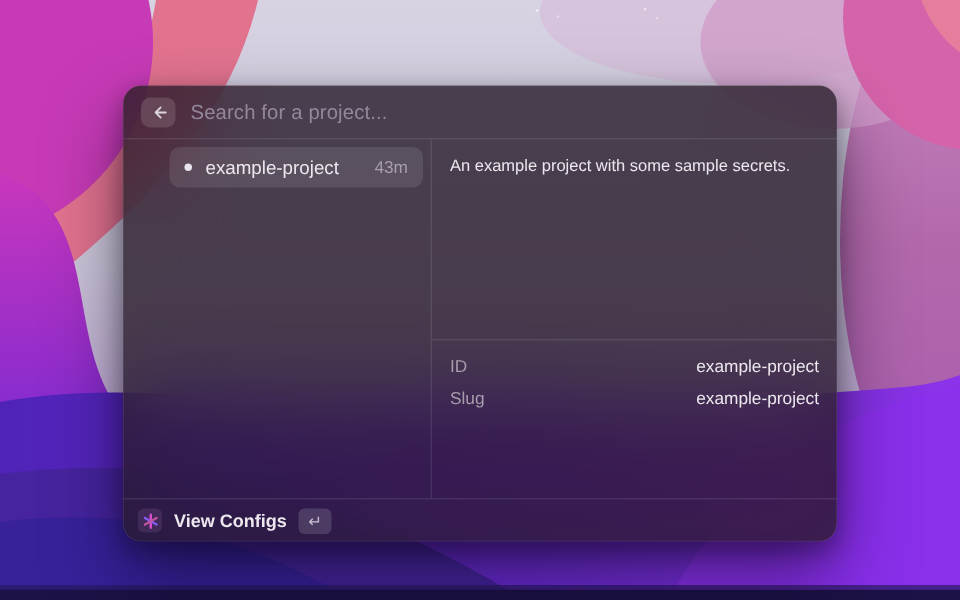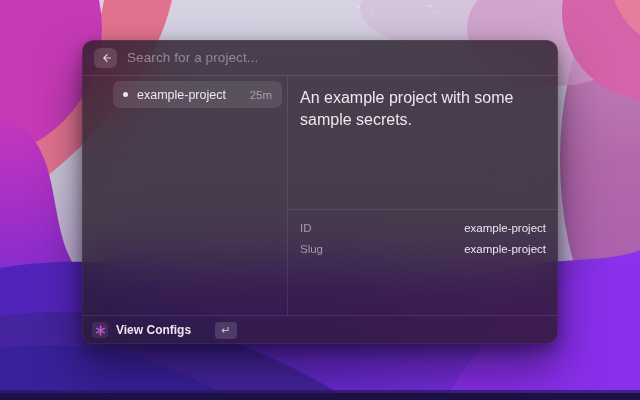--- a/index.html
+++ b/index.html
@@ -4,21 +4,21 @@
 <style>
   * { margin:0; padding:0; box-sizing:border-box; }
   html,body { width:640px; height:400px; overflow:hidden; }
   body { font-family:"Liberation Sans","DejaVu Sans",sans-serif; position:relative; background:#8a5cc0; }
 
   .stage { position:absolute; inset:0; }
   .wallpaper { position:absolute; inset:0; display:block; }
 
   
   .window {
-    position:absolute; left:82px; top:40px; width:476px; height:304px;
+    position:absolute; left:82px; top:57px; width:476px; height:304px;
     border-radius:12px;
     background:rgba(38,26,39,0.80);
     backdrop-filter: blur(26px) saturate(150%);
     -webkit-backdrop-filter: blur(26px) saturate(150%);
     box-shadow: 0 24px 48px rgba(8,4,20,0.50), 0 6px 16px rgba(8,4,20,0.35),
                 inset 0 0 0 0.5px rgba(255,255,255,0.10);
     display:flex; flex-direction:column; overflow:hidden;
     color:#ece8ee;
   }
 
@@ -50,42 +50,42 @@
     height:27px; display:flex; align-items:center; gap:9px;
     padding:0 10px; border-radius:7px; cursor:pointer;
   }
   .list-item.selected { background:rgba(255,255,255,0.10); }
   .dot { width:5px; height:5px; border-radius:50%; background:#eae5ec; flex:0 0 auto; }
   .item-title { flex:1; font-size:12.5px; font-weight:500; color:#ece8ee;
     white-space:nowrap; overflow:hidden; text-overflow:ellipsis; }
   .item-time { font-size:11.5px; color:#a79dac; }
 
   .detail-pane { flex:1; display:flex; flex-direction:column; min-width:0; }
-  .description { padding:11px 12px; font-size:16px; line-height:1.35; color:#ece8ee; }
+  .description { padding:11px 12px; font-size:11px; line-height:1.35; color:#ece8ee; }
   .detail-spacer { flex:1; }
   .meta {
     flex:0 0 106px; border-top:1px solid rgba(255,255,255,0.09);
     padding:7px 12px 0;
   }
   .meta-row { display:flex; justify-content:space-between; align-items:center; padding:4.5px 0; }
   .meta-label { font-size:11.5px; color:#a79dac;text-align:center; }
   .meta-value { font-size:11.5px; font-weight:500; color:#ece8ee; }
 
   .footer {
     flex:0 0 29px; display:flex; align-items:center; gap:8px;
     padding:0 10px; border-top:1px solid rgba(255,255,255,0.09);
   }
   .app-icon {
     width:16px; height:16px; border-radius:4px;
     background:rgba(140,100,160,0.22);
     display:flex; align-items:center; justify-content:center; flex:0 0 auto;
   }
   .footer-label { flex:1; font-size:11.5px; color:#a79dac; }
   .view-configs-btn {
-    display:flex; align-items:center; gap:24px; background:none; border:none;
+    display:flex; align-items:center; gap:8px; background:none; border:none;
     cursor:pointer; color:#ece8ee; font:600 12px "Liberation Sans","DejaVu Sans",sans-serif;
   }
   .keycap {
     min-width:22px; height:17px; padding:0 4px; border-radius:4px;
     background:rgba(255,255,255,0.14); color:#c7bfcc;
     display:flex; align-items:center; justify-content:center;
     font-size:11px; font-weight:400;
   }
 </style>
 </head>
@@ -158,21 +158,21 @@
       </button>
       <input class="search-input" type="text" placeholder="Search for a project..." style="">
     </div>
 
     <div class="body">
 
       <div class="list-pane">
         <div class="list-item selected">
           <span class="dot"></span>
           <span class="item-title">example-project</span>
-          <span class="item-time">25m</span>
+          <span class="item-time">43m</span>
         </div>
       </div>
 
       <div class="detail-pane">
         <div class="description">An example project with some sample secrets.</div>
         <div class="detail-spacer"></div>
         <div class="meta">
           <div class="meta-row">
             <span class="meta-label">ID</span>
             <span class="meta-value">example-project</span>

